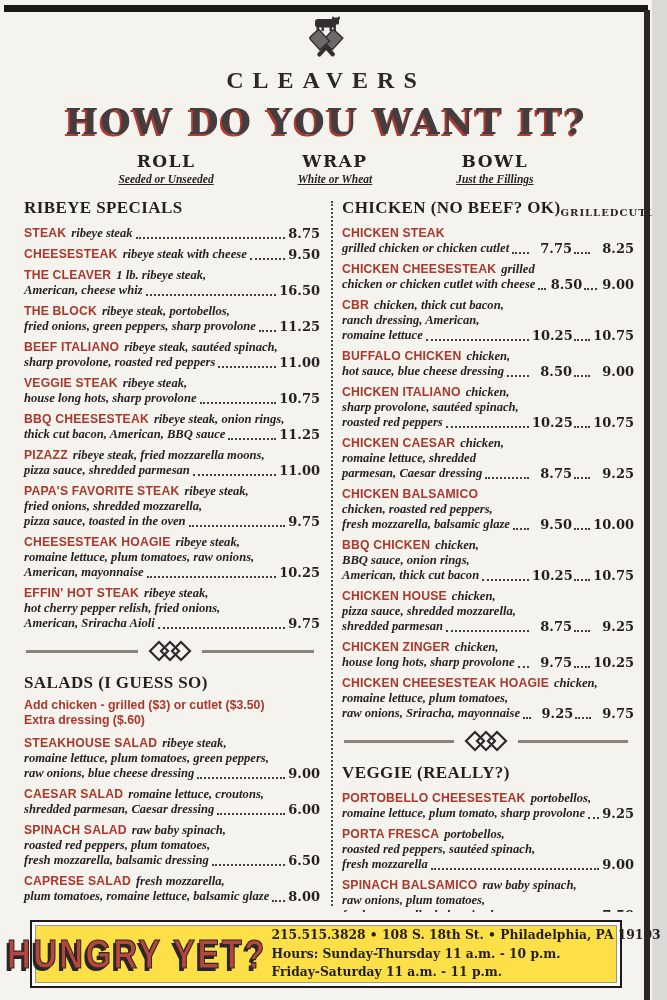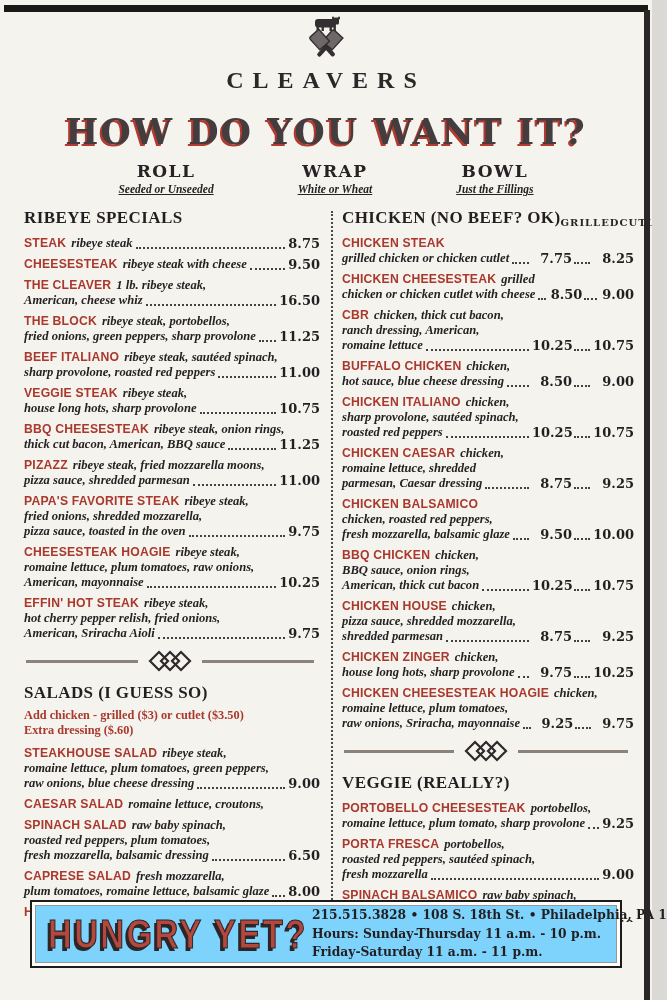--- a/index.html
+++ b/index.html
@@ -14,21 +14,21 @@
   .scan-right{position:absolute;left:644px;top:10px;width:6px;height:990px;background:#2a2627;}
   
   .header{padding-top:16px;text-align:center;}
   .logo{display:block;margin:0 auto;}
   .brand{
     font-family:Liberation Serif, serif;font-weight:bold;font-size:24px;
     letter-spacing:9px;color:#2c282a;margin-top:3px;
   }
   .big-title{
     font-family:"DejaVu Serif",serif;font-weight:bold;font-size:35px;
-    letter-spacing:2px;color:#443d3f;margin-top:17px;
+    letter-spacing:2px;color:#443d3f;margin-top:7px;
     text-shadow:-2px 2px 0 #b23a2e;
   }
   .options{display:flex;justify-content:center;gap:84px;margin-top:9px;}
   .opt-label{font-family:"DejaVu Serif",serif;font-weight:bold;font-size:17px;letter-spacing:1.5px;color:#272324;}
   .opt-sub{font-family:"Liberation Serif",serif;font-weight:bold;font-style:italic;font-size:11.5px;color:#272324;margin-top:2px;text-decoration:underline;}
   
   .menu{display:flex;padding:13px 18px 0 24px;height:714px;overflow:hidden;}
   .col-left{width:296px;}
   .col-sep{border-left:2px dotted #4c4849;margin:3px 9px 6px 11px;}
   .col-right{flex:1;min-width:0;}
@@ -37,21 +37,21 @@
     font-family:"Liberation Serif",serif;font-weight:bold;font-size:17px;
     letter-spacing:0.4px;color:#231f21;white-space:nowrap;
   }
   .spacer{flex:1;}
   .collab{
     font-family:"DejaVu Serif",serif;font-weight:bold;font-size:10px;
     letter-spacing:1px;color:#2a2627;width:64px;text-align:right;white-space:nowrap;
   }
   .collab.cut{width:60px;}
   .sec-note{
-    font-family:Liberation Serif, serif;font-weight:bold;font-size:12.3px;
+    font-family:Liberation Sans, sans-serif;font-weight:bold;font-size:12.3px;
     color:#a9382d;line-height:15px;
   }
   .notes-wrap{margin:-3px 0 8px 0;}
   .item{margin-bottom:6px;}
   .iline{display:flex;line-height:15px;}
   .iname{
     font-family:"Liberation Sans",sans-serif;font-weight:bold;font-size:12.2px;
     letter-spacing:0.2px;color:#a9382d;white-space:nowrap;margin-right:5px;
   }
   .idesc{
@@ -64,24 +64,24 @@
     font-family:"DejaVu Serif",serif;font-weight:bold;font-size:13px;color:#231f21;white-space:nowrap;
   }
   .pcol{width:40px;text-align:right;}
   .pcol2{width:42px;text-align:right;}
   
   .orn{display:flex;align-items:center;margin:9px 6px 11px 2px;}
   .orn .bar{flex:1;height:3px;background:#8d8279;}
   .orn svg{margin:0 9px;flex:none;}
   
   .footer{
-    position:absolute;left:30px;top:900px;width:588px;height:64px;
-    background:#7dd3fc;border:2px solid #1d1a1a;
+    position:absolute;left:30px;top:920px;width:588px;height:64px;
+    background:#fde047;border:2px solid #1d1a1a;
     box-shadow:inset 0 0 0 3px #ffffff, inset 0 0 0 4px #9a9694;
-    display:flex;align-items:center;
+    display:flex;align-items:center;justify-content:center;
   }
   .hungry{
     font-family:"Liberation Sans",sans-serif;font-weight:bold;font-size:40px;
     letter-spacing:3px;color:#b5473c;
     -webkit-text-stroke:1.2px #2b2728;
     text-shadow:-3px 3px 0 #2b2728;
     transform:scaleX(0.82);transform-origin:left center;
     margin-left:16px;white-space:nowrap;flex:none;width:262px;
   }
   .footer-right{
@@ -298,20 +298,25 @@
               <span class="idesc">raw onions, blue cheese dressing</span>
               <span class="dots"></span>
               <span class="price">9.00</span>
             </div>
           </div>
           <div class="item">
             <div class="iline">
               <span class="iname">CAESAR SALAD</span>
               <span class="idesc">romaine lettuce, croutons,</span>
             </div>
+            <div class="iline">
+              <span class="idesc">shredded parmesan, Caesar dressing</span>
+              <span class="dots"></span>
+              <span class="price">6.00</span>
+            </div>
           </div>
           <div class="item">
             <div class="iline">
               <span class="iname">SPINACH SALAD</span>
               <span class="idesc">raw baby spinach,</span>
             </div>
             <div class="iline">
               <span class="idesc">roasted red peppers, plum tomatoes,</span>
             </div>
             <div class="iline">

